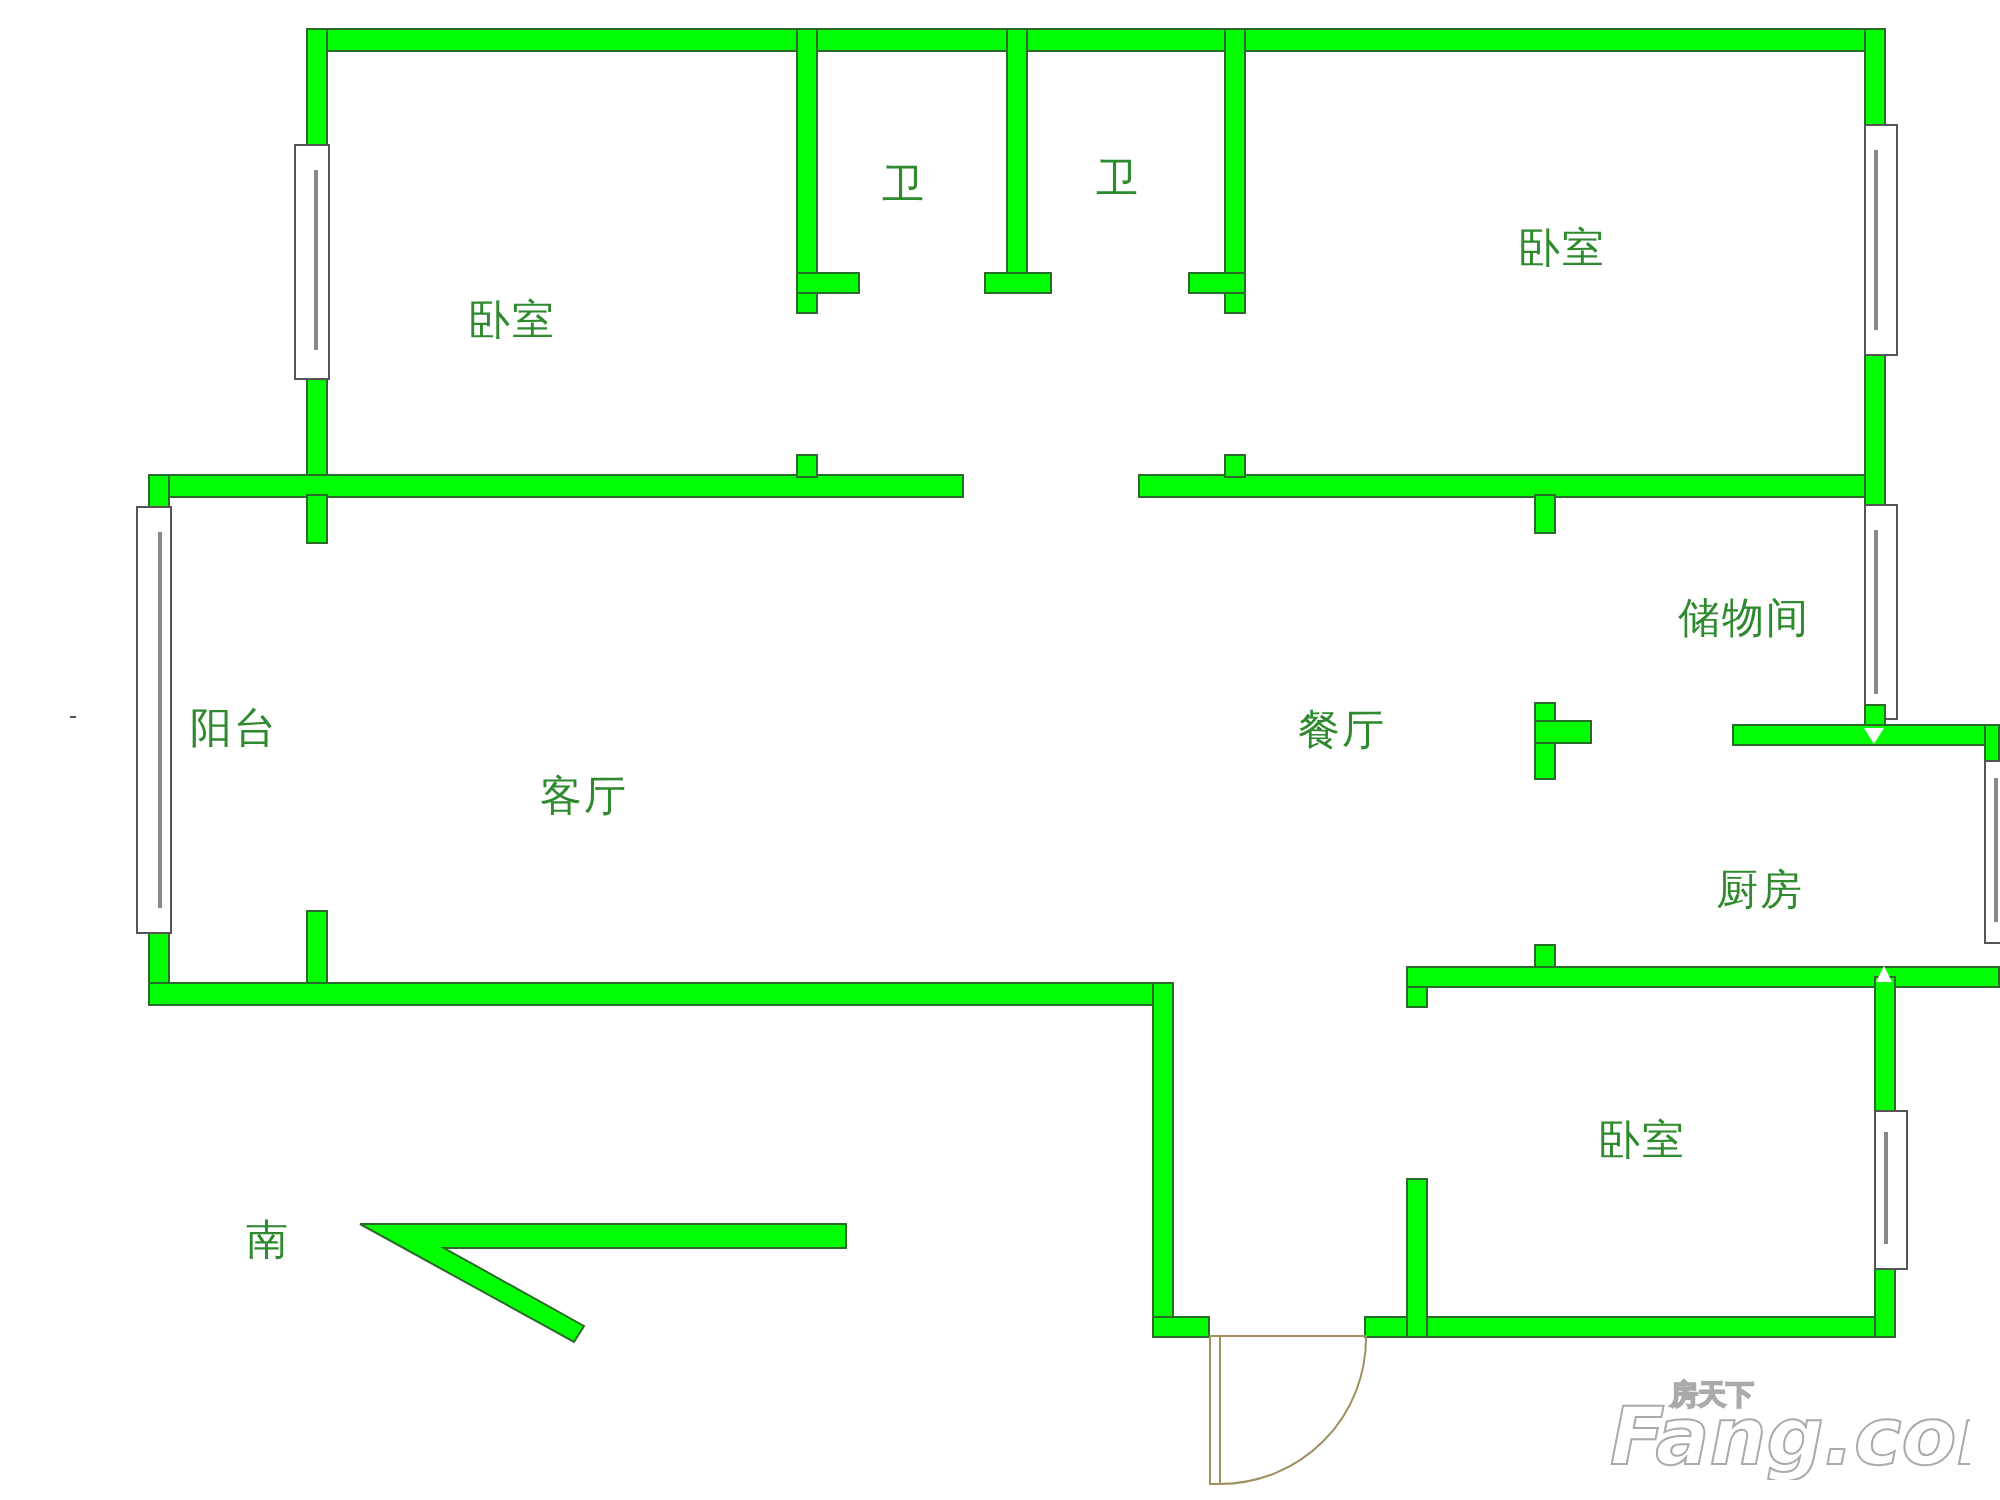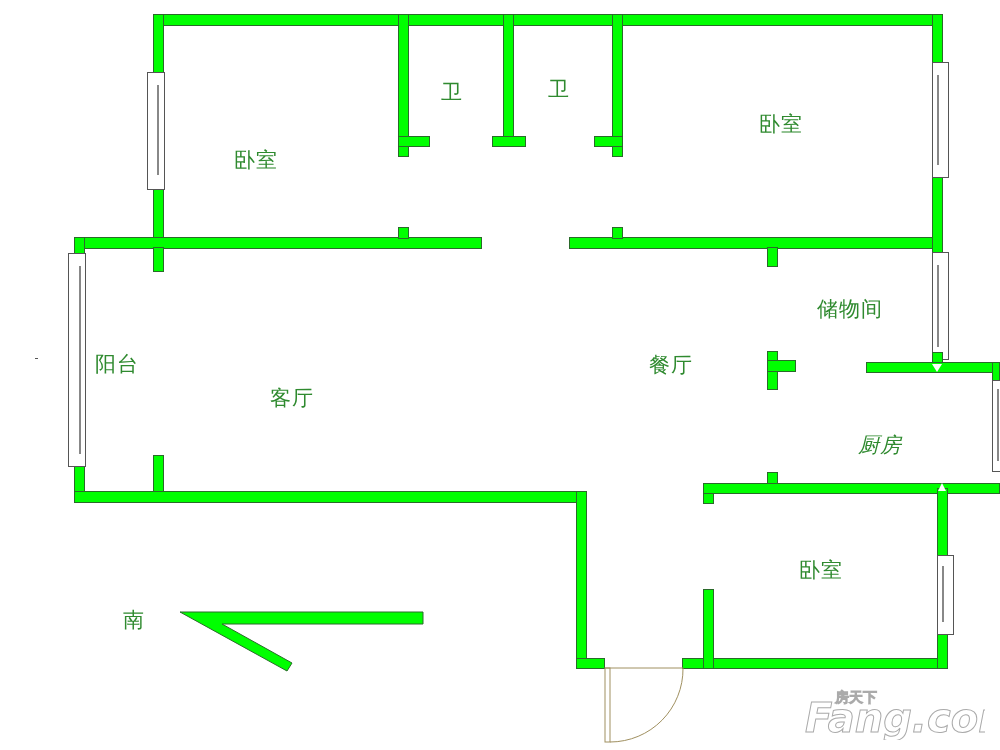--- a/index.html
+++ b/index.html
@@ -89,22 +89,22 @@
   <div class="wall" style="left:767px;top:351px;width:11px;height:39px;"></div>
   <div class="wall" style="left:767px;top:360px;width:29px;height:12px;"></div>
 
   <div class="label" style="left:234px;top:146px;">卧室</div>
   <div class="label" style="left:441px;top:78px;">卫</div>
   <div class="label" style="left:548px;top:75px;">卫</div>
   <div class="label" style="left:759px;top:110px;">卧室</div>
   <div class="label" style="left:95px;top:350px;">阳台</div>
   <div class="label" style="left:270px;top:384px;">客厅</div>
   <div class="label" style="left:649px;top:351px;">餐厅</div>
-  <div class="label" style="left:817px;top:295px;">储物间</div>
-  <div class="label" style="left:858px;top:431px;font-style:italic;">厨房</div>
+  <div class="label" style="left:839px;top:295px;">储物间</div>
+  <div class="label" style="left:858px;top:431px;">厨房</div>
   <div class="label" style="left:799px;top:556px;">卧室</div>
 
   <div class="label" style="left:123px;top:606px;">南</div>
   <svg style="position:absolute;left:175px;top:605px;" width="255" height="70">
     <polygon points="5,7 248,7 248,19 47,19 117,58 112,66" fill="#00ff00" stroke="#2a6a2a" stroke-width="1"></polygon>
   </svg>
   <div style="position:absolute;left:35px;top:358px;width:3px;height:1px;background:#555;"></div>
 
   <svg class="wm" viewBox="0 0 180 60">
     <text x="30" y="22" font-family="DejaVu Sans, sans-serif" font-size="14" font-weight="bold" fill="#ffffff" stroke="#aaaaaa" stroke-width="0.8">房天下</text>

